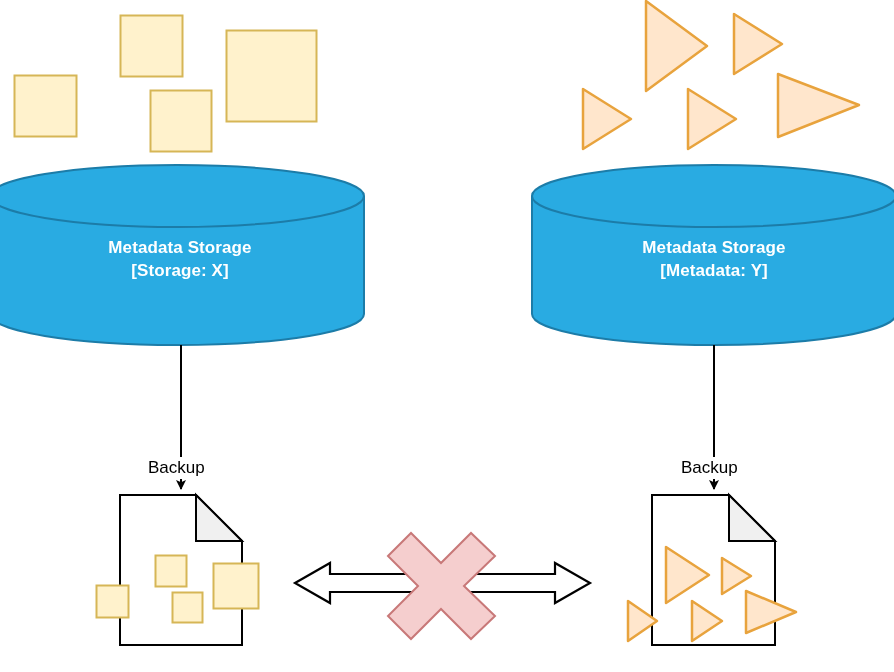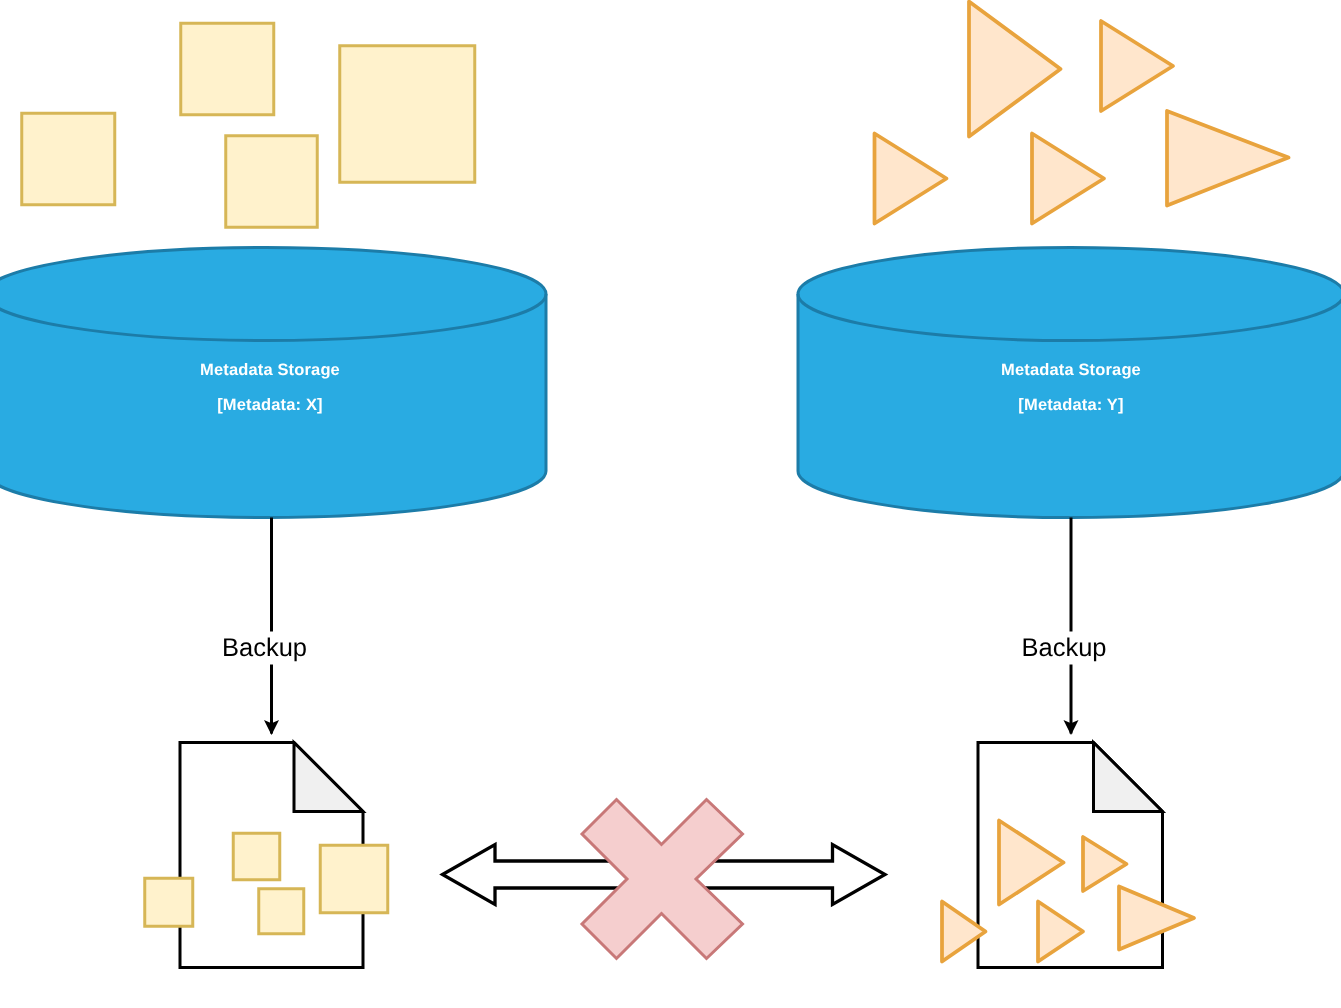--- a/index.html
+++ b/index.html
@@ -22,36 +22,37 @@
     left: 0;
     top: 0;
     width: 894px;
     height: 672px;
   }
   .cyl-label {
     position: absolute;
     text-align: center;
     color: #ffffff;
     font-weight: bold;
-    font-size: 11px;
+    font-size: 17px;
     line-height: 23px;
     font-family: "Liberation Sans", sans-serif;
     letter-spacing: 0.1px;
     white-space: nowrap;
     pointer-events: none;
   }
   .edge-label {
     position: absolute;
     color: #000000;
     font-size: 17px;
     font-family: "Liberation Sans", sans-serif;
     background: #ffffff;
     padding: 1px 3px;
     line-height: 20px;
     white-space: nowrap;
+    margin-top: 36px;
   }
 </style>
 </head>
 <body>
 
 <div id="canvas">
 
   <svg class="layer" viewBox="0 0 894 672" xmlns="http://www.w3.org/2000/svg">
 
     <defs>
@@ -147,21 +148,21 @@
                L 441,609
                L 411,639
                L 388,616
                L 418,586 Z" fill="#F5CECE" stroke="#C87878" stroke-width="2" stroke-linejoin="miter"></path>
     </g>
 
   </svg>
 
   <div class="cyl-label" style="left:0px; top:236px; width:360px;">
     <div>Metadata Storage</div>
-    <div>[Metadata: X]</div>
+    <div>[Storage: X]</div>
   </div>
 
   <div class="cyl-label" style="left:534px; top:236px; width:360px;">
     <div>Metadata Storage</div>
     <div>[Metadata: Y]</div>
   </div>
 
   <div class="edge-label" style="left:145px; top:421px;">Backup</div>
 
   <div class="edge-label" style="left:678px; top:421px;">Backup</div>

